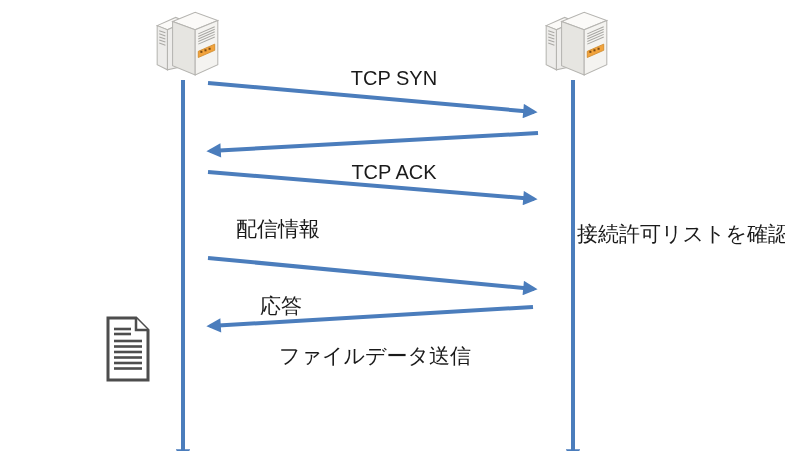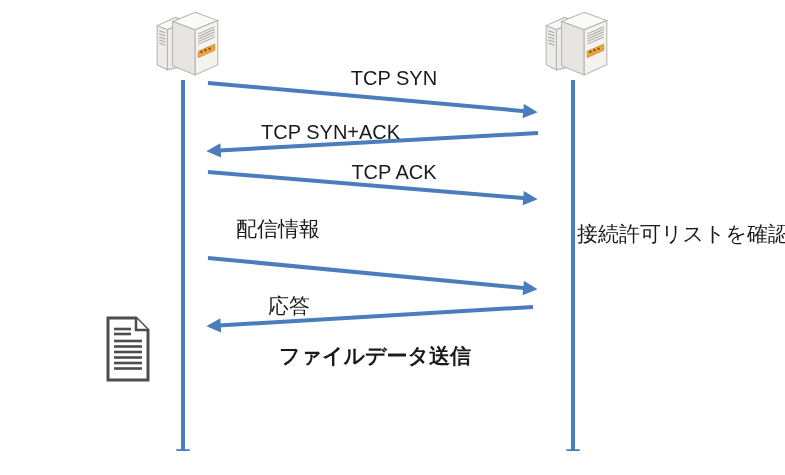--- a/index.html
+++ b/index.html
@@ -124,27 +124,26 @@
       <line x1="10" y1="30.5" x2="38" y2="30.5"></line>
       <line x1="10" y1="36" x2="38" y2="36"></line>
       <line x1="10" y1="41.5" x2="38" y2="41.5"></line>
       <line x1="10" y1="47" x2="38" y2="47"></line>
       <line x1="10" y1="52.5" x2="38" y2="52.5"></line>
     </g>
   </svg>
 
   <div class="lbl latin" style="left:329px;top:66px;width:130px;text-align:center;">TCP SYN</div>
 
-  <div class="lbl latin" style="left:261px;top:120px;width:132px;text-align:center;">TCP SYN+ACK</div>
 
   <div class="lbl latin" style="left:329px;top:160px;width:130px;text-align:center;">TCP ACK</div>
 
   <div class="lbl" style="left:236px;top:216px;">配信情報</div>
 
 
-  <div class="lbl" style="left:260px;top:293px;margin-left:8px;">応答</div>
+  <div class="lbl" style="left:260px;top:293px;">応答</div>
 
-  <div class="lbl" style="left:279px;top:343px;font-weight:bold;">ファイルデータ送信</div>
+  <div class="lbl" style="left:279px;top:343px;">ファイルデータ送信</div>
 
   <div class="lbl" style="left:577px;top:221px;">接続許可リストを確認</div>
 
 
 </div>
 
 </body></html>

